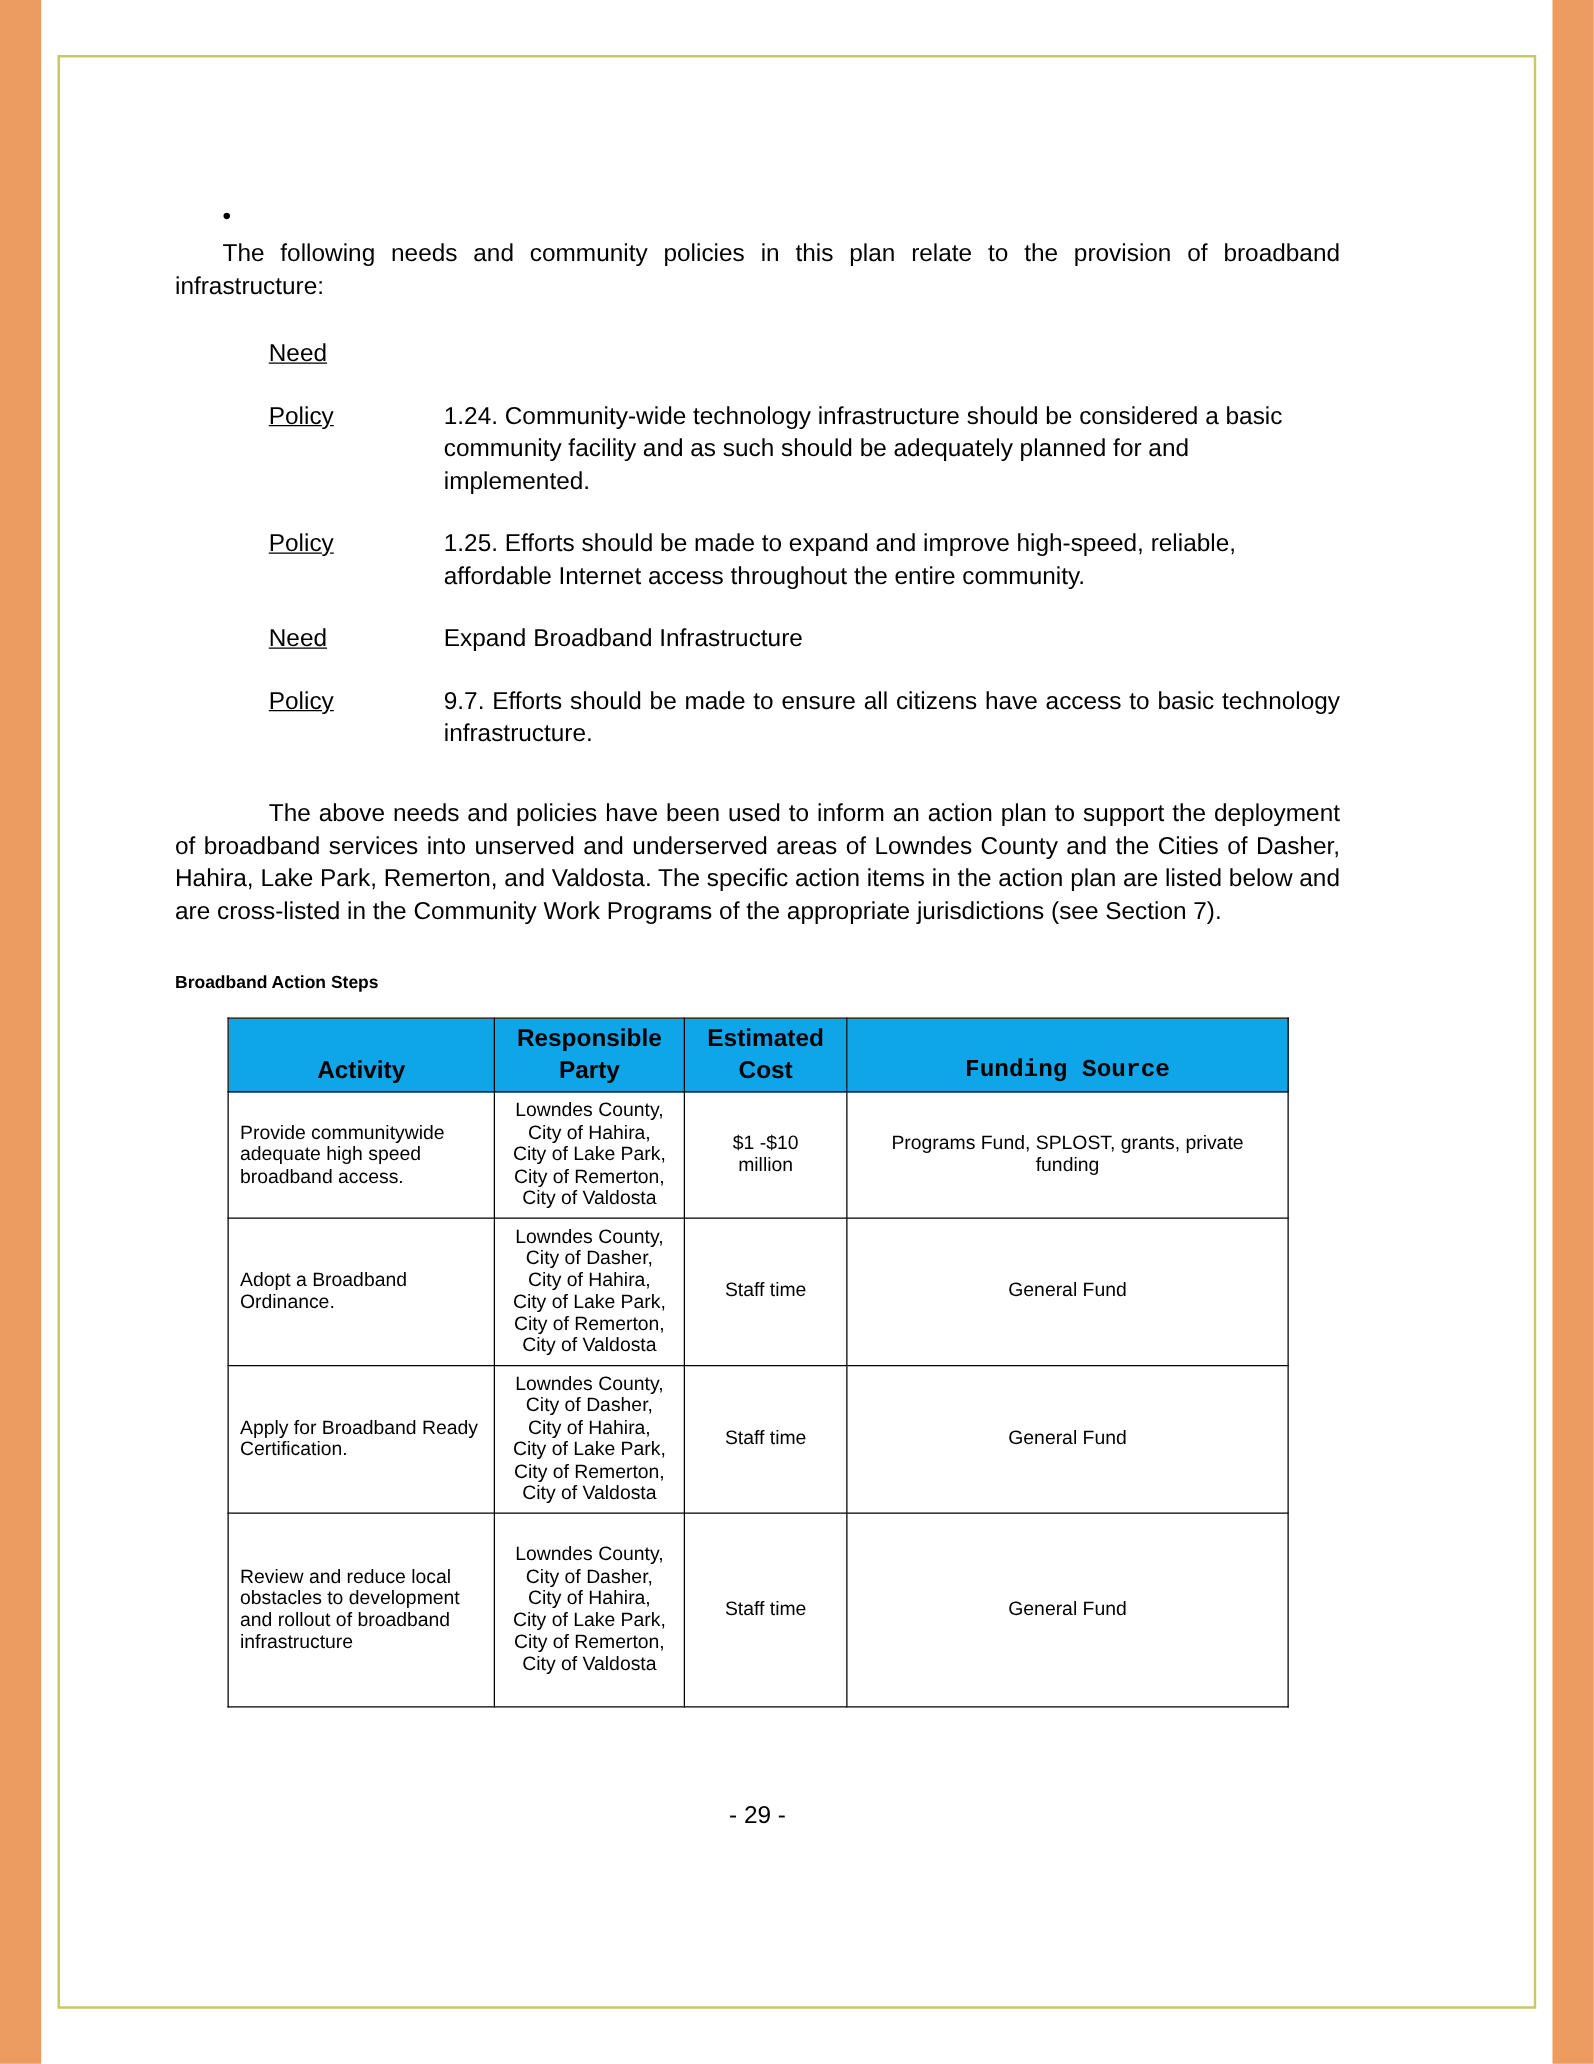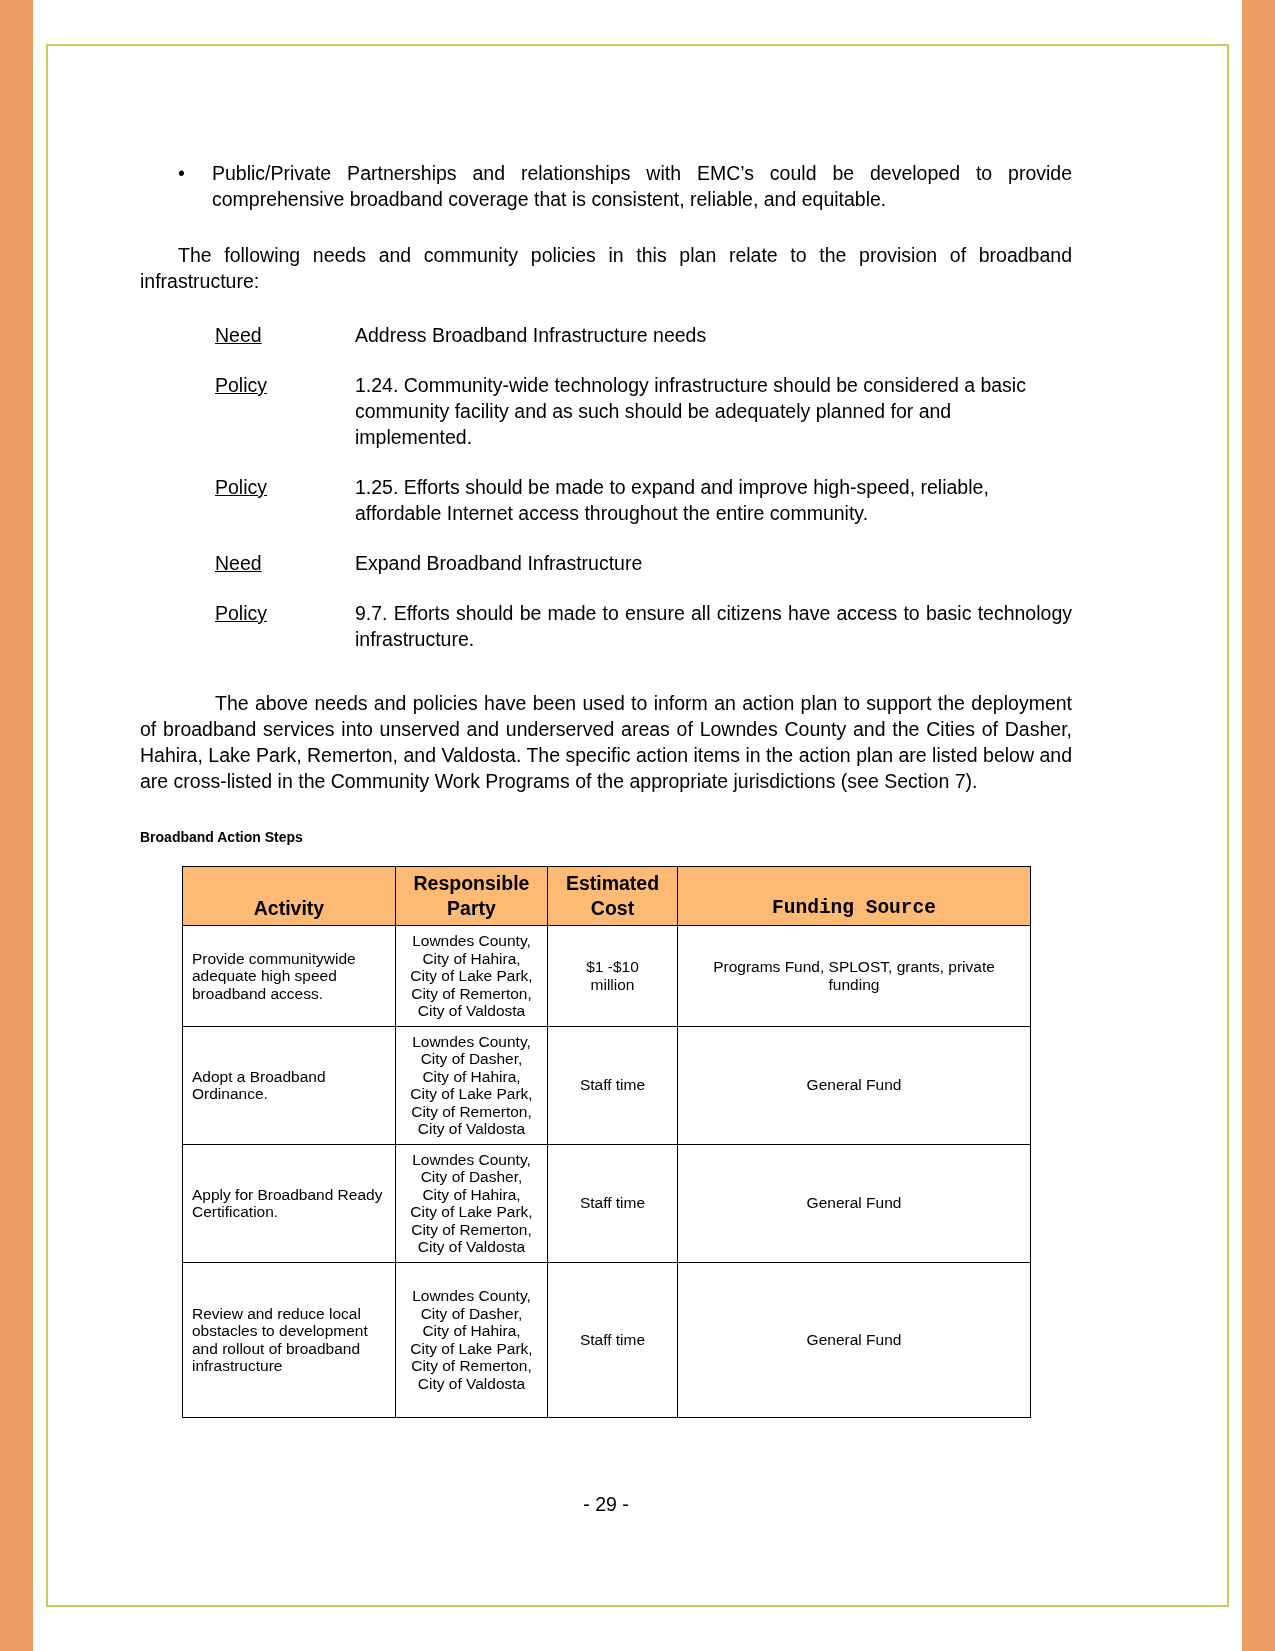--- a/index.html
+++ b/index.html
@@ -81,21 +81,21 @@
   .action-table {
     border-collapse: collapse;
     margin-left: 42px;
     width: 848px;
     table-layout: fixed;
   }
   .action-table th, .action-table td {
     border: 1.5px solid #000000;
   }
   .action-table th {
-    background: #fdba74;
+    background: #0ea5e9;
     font-size: 19.5px;
     font-weight: bold;
     text-align: center;
     vertical-align: bottom;
     padding: 4px 6px;
     white-space: pre-line;
     line-height: 25px;
   }
   .action-table td {
     font-size: 15.5px;
@@ -125,29 +125,27 @@
 <body>
 
 <div class="edge-bar edge-left"></div>
 <div class="edge-bar edge-right"></div>
 <div class="page-border"></div>
 
 <div class="content">
 
   <div class="bullet-item">
     <span class="bullet-dot">•</span>
-    <span>Public/Private Partnerships and relationships with EMC’s could be developed to provide comprehensive broadband coverage that is consistent, reliable, and equitable.</span>
   </div>
 
   <p class="intro">The following needs and community policies in this plan relate to the provision of broadband infrastructure:</p>
 
   <div class="policy-list">
     <div class="policy-row">
       <span class="policy-label">Need</span>
-      <span class="policy-text">Address Broadband Infrastructure needs</span>
     </div>
     <div class="policy-row">
       <span class="policy-label">Policy</span>
       <span class="policy-text">1.24. Community-wide technology infrastructure should be considered a basic community facility and as such should be adequately planned for and implemented.</span>
     </div>
     <div class="policy-row">
       <span class="policy-label">Policy</span>
       <span class="policy-text">1.25. Efforts should be made to expand and improve high-speed, reliable, affordable Internet access throughout the entire community.</span>
     </div>
     <div class="policy-row">

